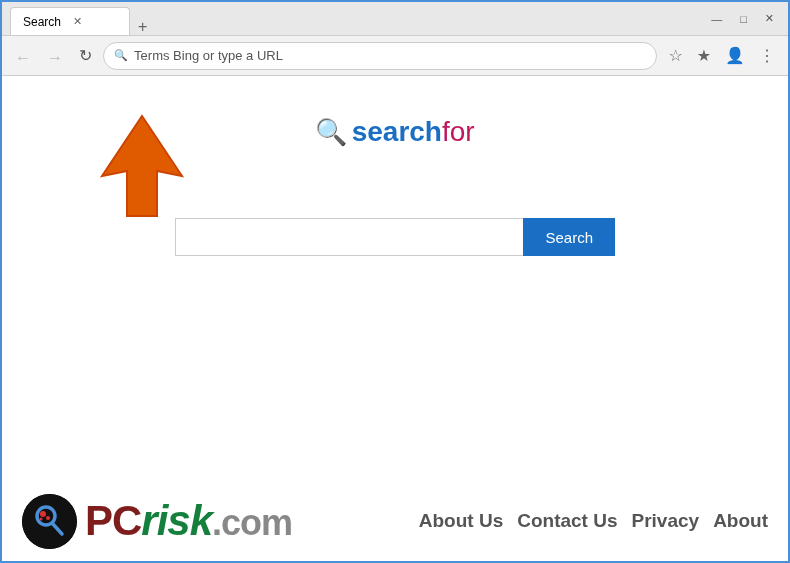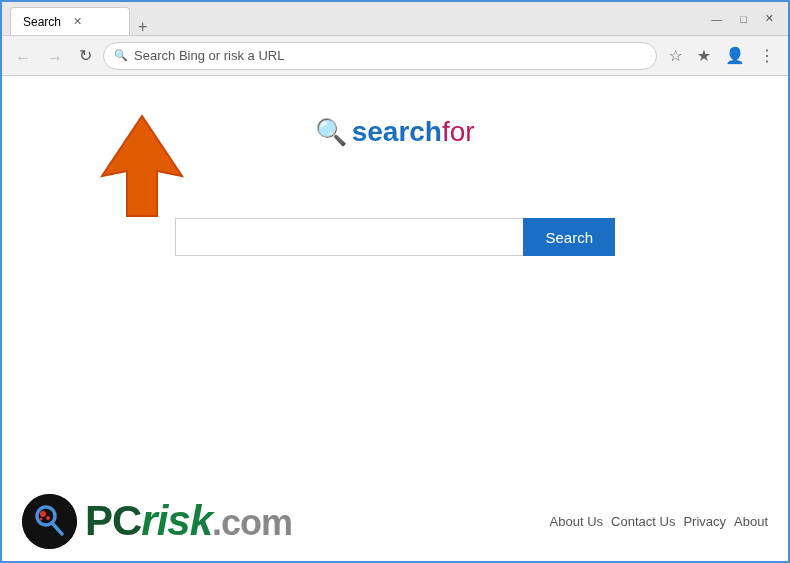--- a/index.html
+++ b/index.html
@@ -229,37 +229,38 @@
       margin-right: 8px;
       position: relative;
       overflow: hidden;
     }
     .pcrisk-text {
       font-size: 42px;
       font-weight: 900;
       letter-spacing: -1px;
     }
     .pcrisk-pc {
-      color: #14532d;
+      color: #7f1d1d;
     }
     .pcrisk-risk {
       color: #15803d;
       font-style: italic;
     }
     .pcrisk-dot-com {
       color: #888;
       font-size: 36px;
       font-weight: 900;
     }
     .footer-links {
       margin-left: auto;
       display: flex;
-      gap: 8px;
-      font-size: 13px;
-      color: #555;
+      gap: 14px;
+      font-size: 19px;
+      color: #555;
+      font-weight: bold;
     }
     .footer-link {
       color: #555;
       text-decoration: none;
       cursor: pointer;
     }
   </style>
 </head>
 <body>
 
@@ -279,21 +280,21 @@
       <span class="win-btn close">✕</span>
     </div>
   </div>
 
   <div class="toolbar">
     <button class="nav-btn disabled">←</button>
     <button class="nav-btn disabled">→</button>
     <button class="nav-btn">↻</button>
     <div class="address-bar">
       <span class="search-icon-small">🔍</span>
-      <span>Search Bing or risk a URL</span>
+      <span>Terms Bing or type a URL</span>
     </div>
     <div class="toolbar-icons">
       <button class="toolbar-icon-btn">☆</button>
       <button class="toolbar-icon-btn">★</button>
       <button class="toolbar-icon-btn">👤</button>
       <button class="toolbar-icon-btn">⋮</button>
     </div>
   </div>
 
   <div class="page-content">

